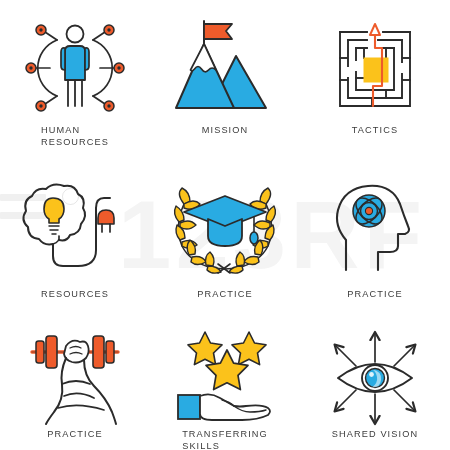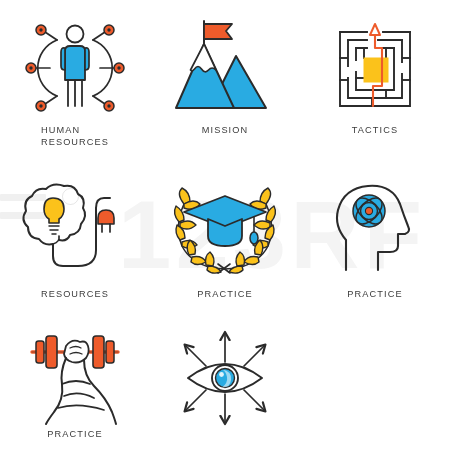--- a/index.html
+++ b/index.html
@@ -313,20 +313,40 @@
           <path d="M46 30 Q40 44 42 56 Q44 72 34 84 Q28 92 26 96" fill="none" stroke="#2b2b2b" stroke-width="2" stroke-linecap="round"></path>
           <path d="M64 32 Q64 48 74 58 Q86 70 92 84 Q95 92 96 96" fill="none" stroke="#2b2b2b" stroke-width="2" stroke-linecap="round"></path>
           <path d="M42 56 Q56 50 70 56" fill="none" stroke="#2b2b2b" stroke-width="1.8" stroke-linecap="round"></path>
           <path d="M44 68 Q58 62 74 70" fill="none" stroke="#2b2b2b" stroke-width="1.7" stroke-linecap="round"></path>
           <path d="M38 80 Q58 74 84 82" fill="none" stroke="#2b2b2b" stroke-width="1.7" stroke-linecap="round"></path>
         </svg>
       </div>
       <div class="label">PRACTICE</div>
     </div>
 
+    <div class="cell r3">
+      <div class="art">
+        <svg viewBox="0 0 110 100" width="110" height="100">
+
+          <path d="M35 4 L40.5 15 L52 16.8 L43.5 25 L45.6 36.6 L35 31.2 L24.4 36.6 L26.5 25 L18 16.8 L29.5 15 Z" fill="#FBC21B" stroke="#2b2b2b" stroke-width="1.6" stroke-linejoin="round"></path>
+
+          <path d="M79 4 L84.5 15 L96 16.8 L87.5 25 L89.6 36.6 L79 31.2 L68.4 36.6 L70.5 25 L62 16.8 L73.5 15 Z" fill="#FBC21B" stroke="#2b2b2b" stroke-width="1.6" stroke-linejoin="round"></path>
+
+          <path d="M57 22 L63.6 35.2 L78 37.4 L68 47.4 L70.4 61.6 L57 54.8 L43.6 61.6 L46 47.4 L36 37.4 L50.4 35.2 Z" fill="#FBC21B" stroke="#2b2b2b" stroke-width="1.7" stroke-linejoin="round"></path>
+
+          <rect x="8" y="67" width="22" height="24" fill="#29ABE2" stroke="#2b2b2b" stroke-width="1.8"></rect>
+
+          <path d="M30 68 Q40 64 50 70 L64 78 Q70 79 76 78 Q92 76 98 80 Q102 83 98 87 Q88 92 72 92 L42 92 Q30 92 30 86 Z" fill="#ffffff" stroke="#2b2b2b" stroke-width="1.8" stroke-linejoin="round"></path>
+          <path d="M64 78 Q72 84 80 84 Q90 84 96 82" fill="none" stroke="#2b2b2b" stroke-width="1.4" stroke-linecap="round"></path>
+          <path d="M52 72 Q60 74 64 78" fill="none" stroke="#2b2b2b" stroke-width="1.3" stroke-linecap="round"></path>
+        </svg>
+      </div>
+      <div class="label">TRANSFERRING
+SKILLS</div>
+    </div>
 
     <div class="cell r3">
       <div class="art">
         <svg viewBox="0 0 110 100" width="110" height="100">
           <defs>
             <marker id="ah" markerWidth="7" markerHeight="7" refX="4.2" refY="3.5" orient="auto">
               <path d="M0.6 0.8 L5.4 3.5 L0.6 6.2" fill="none" stroke="#2b2b2b" stroke-width="1.3" stroke-linecap="round" stroke-linejoin="round"></path>
             </marker>
           </defs>
           <g stroke="#2b2b2b" stroke-width="1.7" fill="none" marker-end="url(#ah)" stroke-linecap="round">
@@ -339,16 +359,17 @@
           </g>
 
           <path d="M18 50 Q55 22 92 50 Q55 78 18 50 Z" fill="#ffffff" stroke="#2b2b2b" stroke-width="2" stroke-linejoin="round"></path>
 
           <circle cx="55" cy="50" r="13" fill="#ffffff" stroke="#2b2b2b" stroke-width="1.9"></circle>
           <circle cx="55" cy="50" r="9.5" fill="#29ABE2" stroke="#2b2b2b" stroke-width="1.4"></circle>
           <path d="M52 41.5 Q62 43 61 52 Q60 60 52 59.5 Q58 55 57 49 Q56 43 52 41.5 Z" fill="#ffffff" opacity="0.55"></path>
           <circle cx="51.5" cy="46.5" r="2.4" fill="#ffffff" opacity="0.85"></circle>
         </svg>
       </div>
+      <div class="label">SHARED VISION</div>
     </div>
 
   </div>
 </div>
 
 </body></html>

